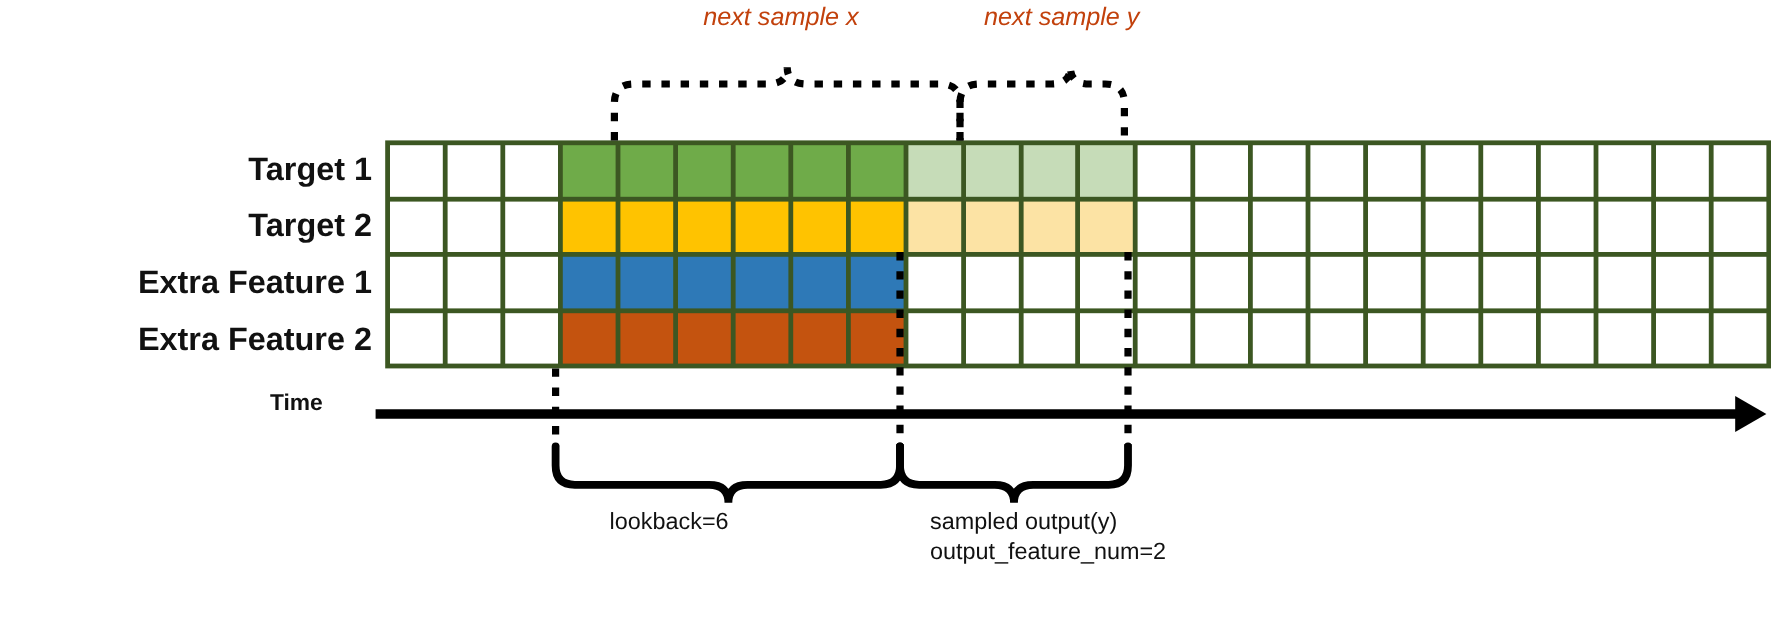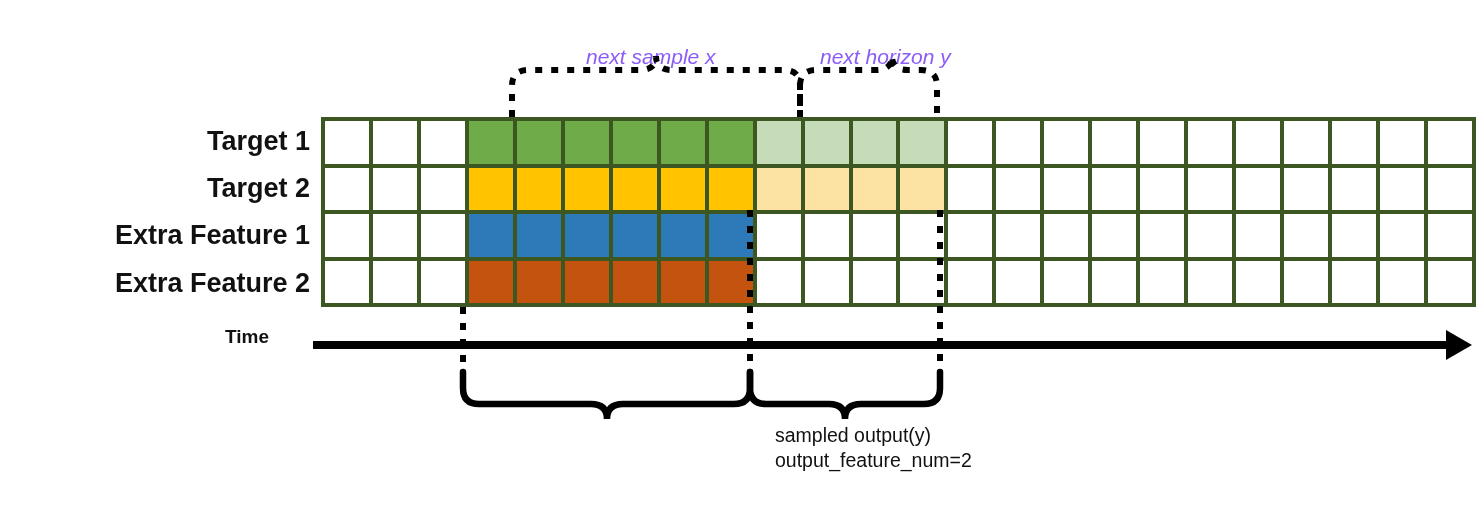--- a/index.html
+++ b/index.html
@@ -6,22 +6,22 @@
   body{width:1476px;height:516px;font-family:"Liberation Sans",sans-serif;overflow:hidden;}
   #stage{position:relative;width:1476px;height:516px;background:#fff;}
 
   #title{
     position:absolute;left:12px;top:2px;
     font-size:31px;font-weight:700;color:#111;letter-spacing:-0.2px;
     white-space:nowrap;
   }
 
   .brace-label{
-    position:absolute;font-style:italic;font-size:21px;color:#8b5cf6;
-    white-space:nowrap;font-weight:400;margin-top:42px;
+    position:absolute;font-style:italic;font-size:21px;color:#c2410c;
+    white-space:nowrap;font-weight:400;
   }
 
   .rowlabel{
     position:absolute;right:1166px;width:420px;text-align:right;
     font-size:27px;font-weight:700;color:#111;white-space:nowrap;
     height:47px;line-height:47px;
   }
 
   #grid{
     position:absolute;left:321px;top:117px;width:1155px;height:190px;
@@ -46,21 +46,21 @@
 
   svg.ov{position:absolute;left:0;top:0;width:1476px;height:516px;overflow:visible;pointer-events:none;}
 </style>
 </head>
 <body>
 
 <div id="stage">
 
 
   <div class="brace-label" style="left:586px;top:3px;">next sample x</div>
-  <div class="brace-label" style="left:820px;top:3px;">next horizon y</div>
+  <div class="brace-label" style="left:820px;top:3px;">next sample y</div>
 
   <div class="rowlabel" style="top:118px;">Target 1</div>
   <div class="rowlabel" style="top:165px;">Target 2</div>
   <div class="rowlabel" style="top:212px;">Extra Feature 1</div>
   <div class="rowlabel" style="top:260px;">Extra Feature 2</div>
 
   <div id="grid" style="grid-template-columns: repeat(24, 1fr); grid-template-rows: repeat(4, 1fr); background: rgb(60, 87, 34);">
       <div class="cell" style="background: rgb(255, 255, 255);"></div>
       <div class="cell" style="background: rgb(255, 255, 255);"></div>
       <div class="cell" style="background: rgb(255, 255, 255);"></div>
@@ -155,20 +155,21 @@
       <div class="cell" style="background: rgb(255, 255, 255);"></div>
       <div class="cell" style="background: rgb(255, 255, 255);"></div>
       <div class="cell" style="background: rgb(255, 255, 255);"></div>
       <div class="cell" style="background: rgb(255, 255, 255);"></div>
       <div class="cell" style="background: rgb(255, 255, 255);"></div>
     </div>
 
   <div id="timelabel">Time</div>
 
   <div class="caption" style="left:508px;top:423px;">
+    <div>lookback=6</div>
   </div>
   <div class="caption" style="left:775px;top:423px;">
     <div>sampled output(y)</div>
     <div>output_feature_num=2</div>
   </div>
 
   <svg class="ov" viewBox="0 0 1476 516">
     <g fill="none" stroke="#000" stroke-width="6" stroke-linecap="butt" stroke-dasharray="7 9">
 
       <path d="M512,117 L512,86 Q512,70 528,70 L640,70 Q656,70 656,56 Q656,70 672,70 L784,70 Q800,70 800,86 L800,117"></path>

